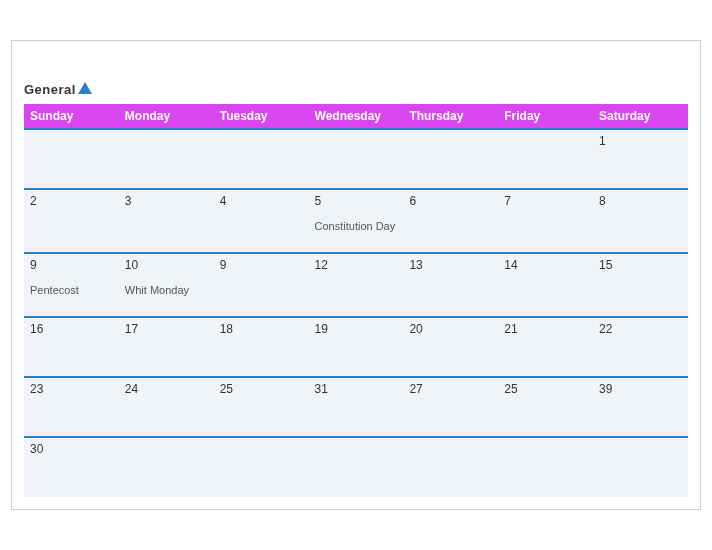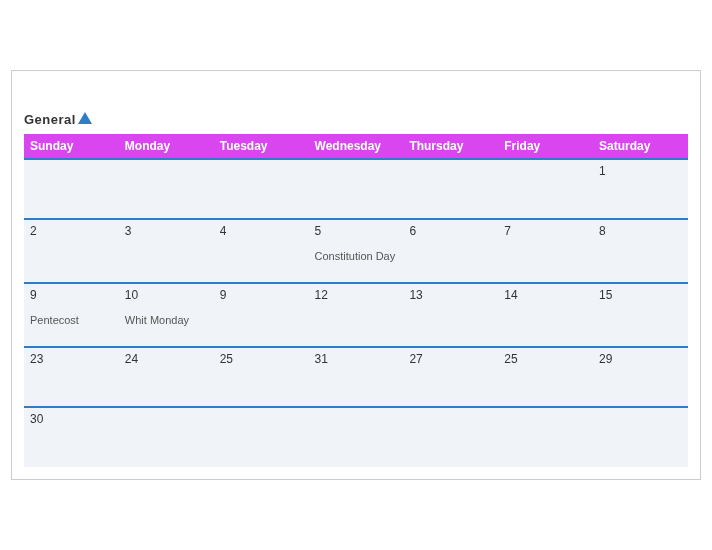--- a/index.html
+++ b/index.html
@@ -188,39 +188,62 @@
           </td>
           <td>
             <span class="day-num">14</span>
           </td>
           <td>
             <span class="day-num">15</span>
           </td>
         </tr>
         <tr>
           <td>
+            <span class="day-num">16</span>
+          </td>
+          <td>
+            <span class="day-num">17</span>
+          </td>
+          <td>
+            <span class="day-num">18</span>
+          </td>
+          <td>
+            <span class="day-num">19</span>
+          </td>
+          <td>
+            <span class="day-num">20</span>
+          </td>
+          <td>
+            <span class="day-num">21</span>
+          </td>
+          <td>
+            <span class="day-num">22</span>
+          </td>
+        </tr>
+        <tr>
+          <td>
             <span class="day-num">23</span>
           </td>
           <td>
             <span class="day-num">24</span>
           </td>
           <td>
             <span class="day-num">25</span>
           </td>
           <td>
             <span class="day-num">31</span>
           </td>
           <td>
             <span class="day-num">27</span>
           </td>
           <td>
             <span class="day-num">25</span>
           </td>
           <td>
-            <span class="day-num">29</span>
+            <span class="day-num">39</span>
           </td>
         </tr>
         <tr>
           <td>
             <span class="day-num">30</span>
           </td>
           <td></td>
           <td></td>
           <td></td>
           <td></td>

